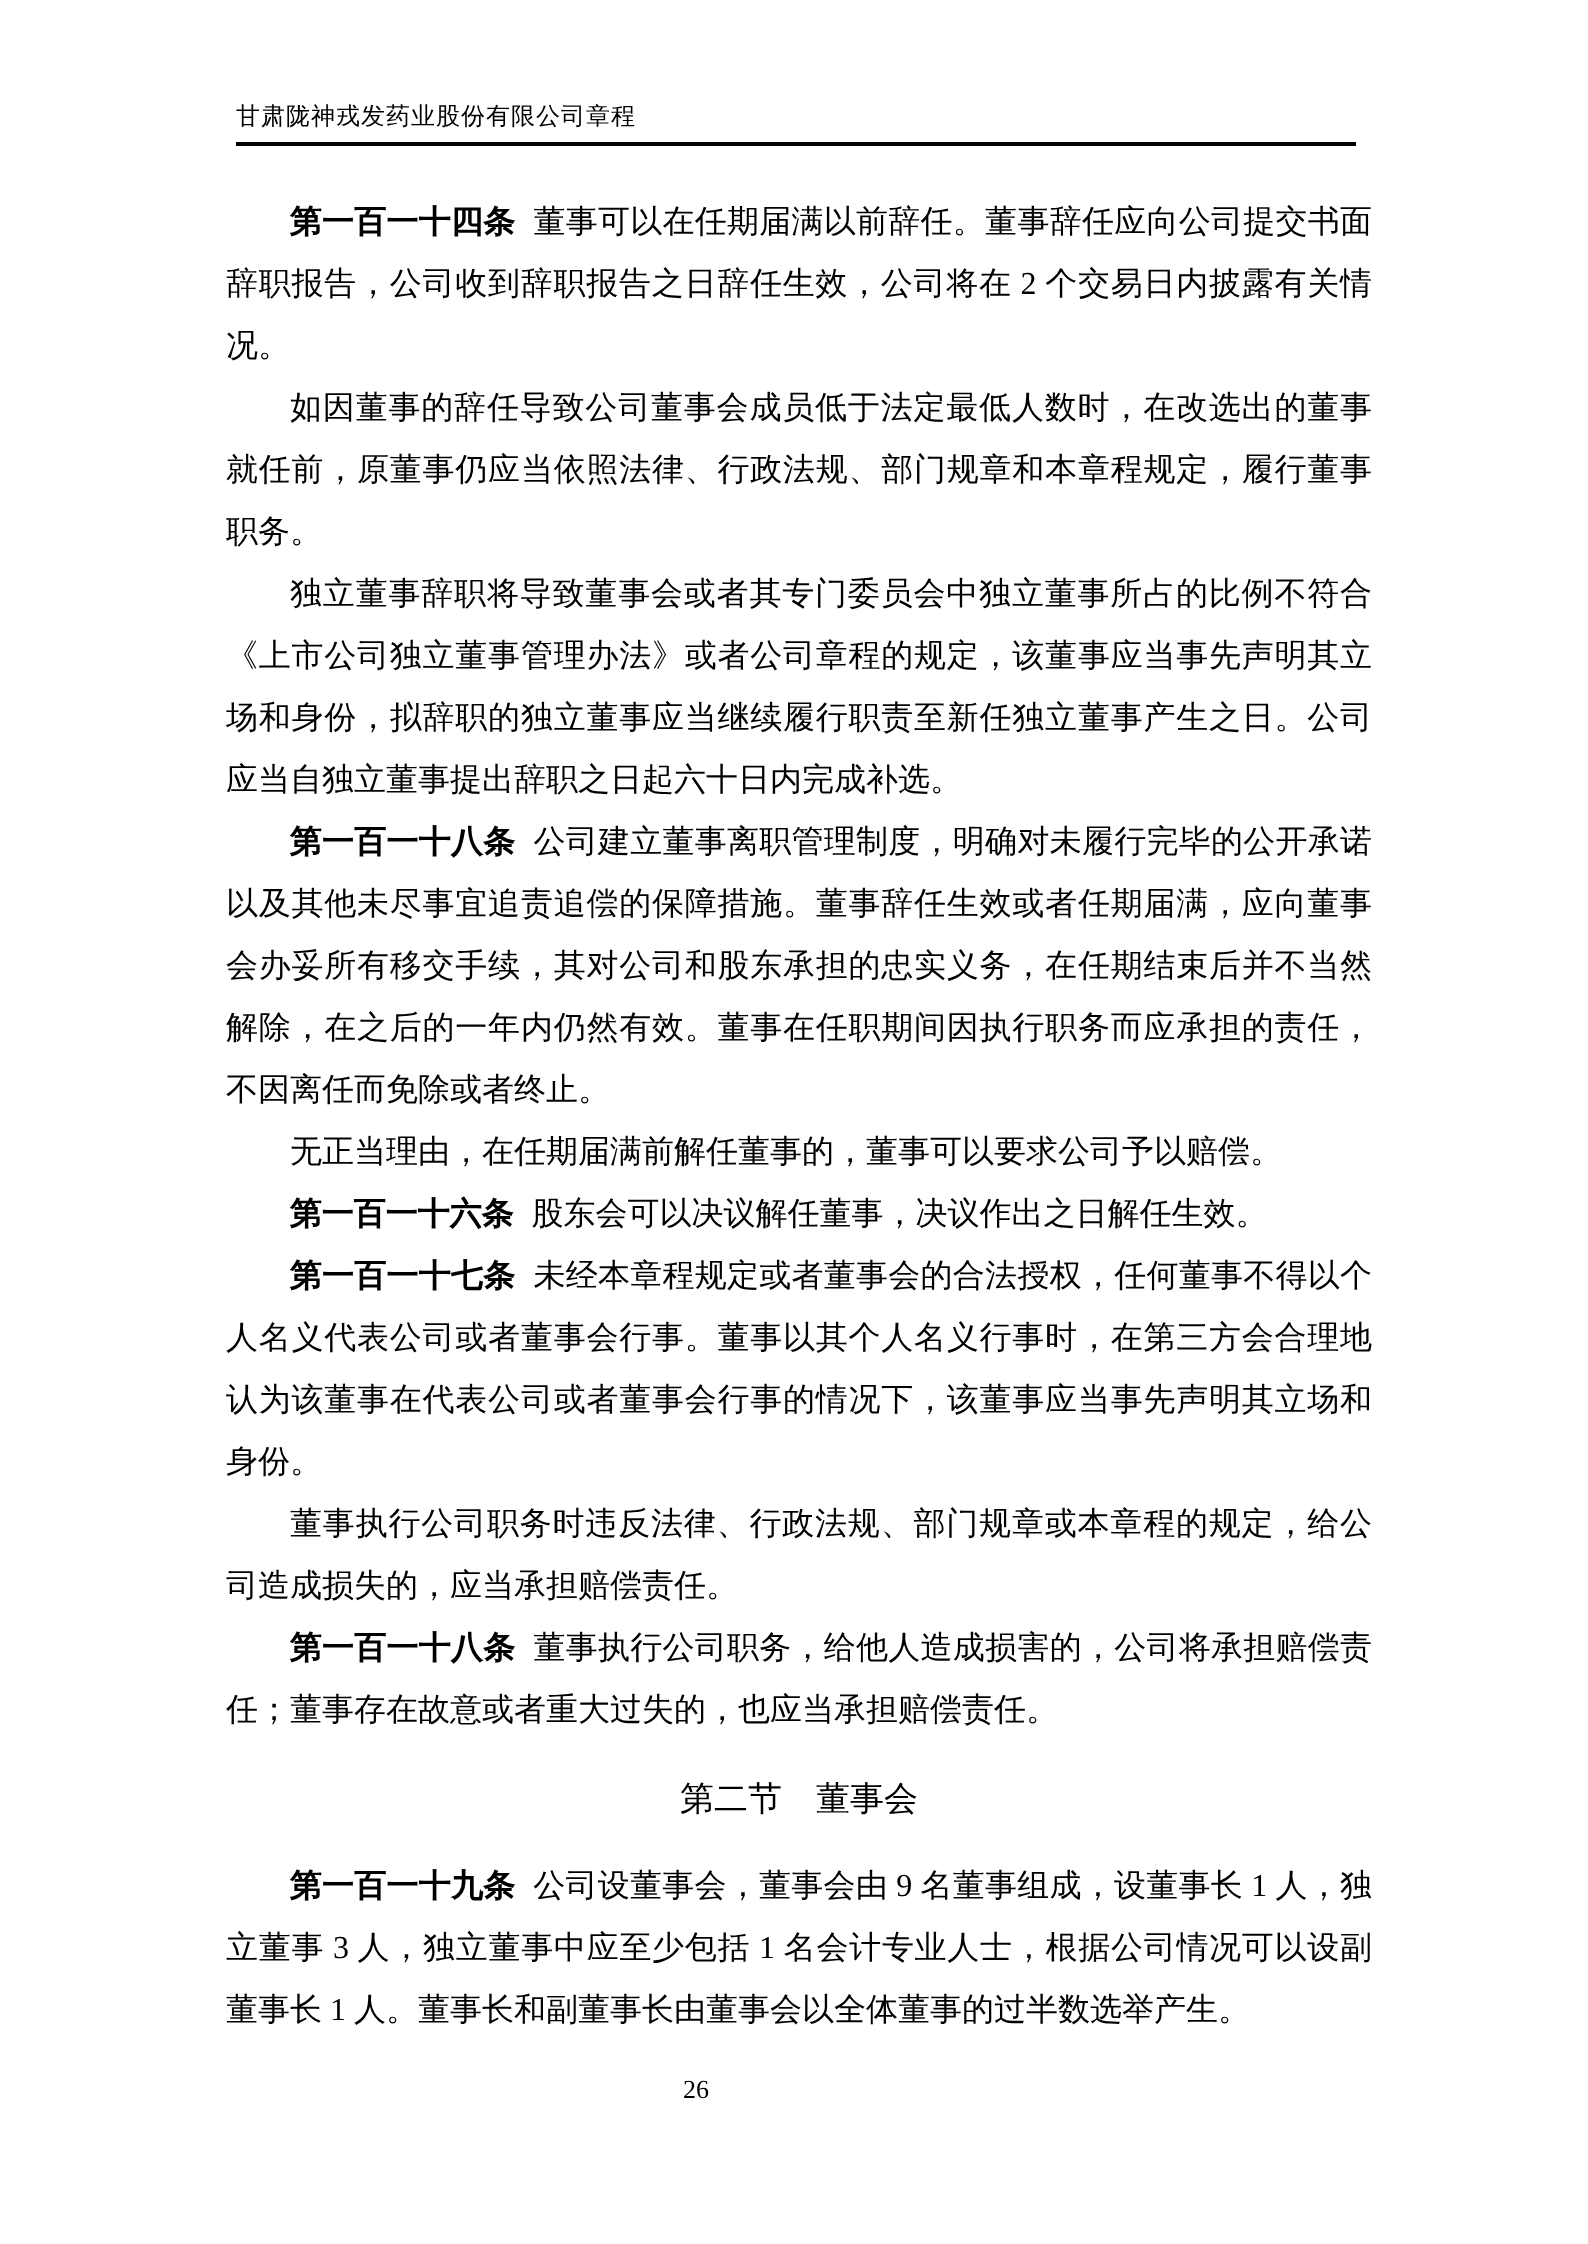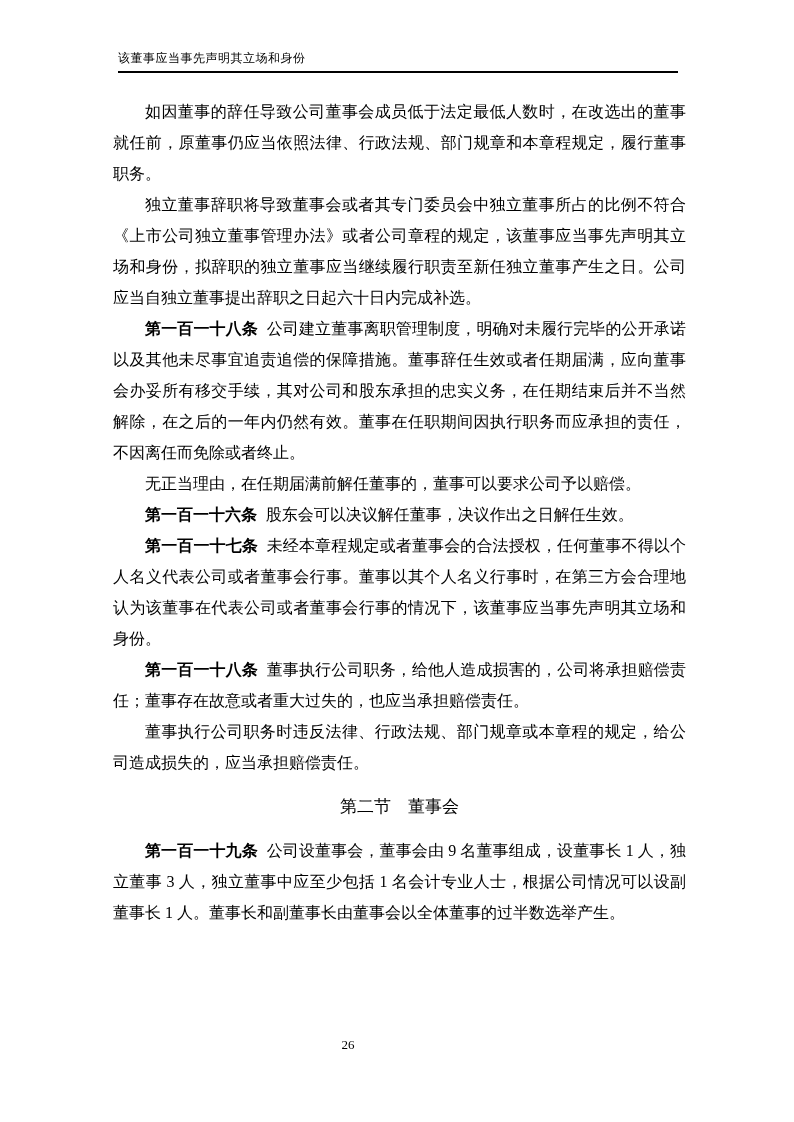--- a/index.html
+++ b/index.html
@@ -63,32 +63,33 @@
     text-align: center;
     font-size: 13px;
     line-height: 18px;
   }
 </style>
 </head>
 <body>
 
 <div class="page">
   <div class="header">
-    <div class="header-title">该董事应当事先声明其立场和身份</div>
+    <div class="header-title">甘肃陇神戎发药业股份有限公司章程</div>
   </div>
 
   <div class="doc-body" id="content">
+      <p class="para"><span class="article-number">第一百一十四条</span>董事可以在任期届满以前辞任。董事辞任应向公司提交书面辞职报告，公司收到辞职报告之日辞任生效，公司将在 2 个交易日内披露有关情况。</p>
       <p class="para">如因董事的辞任导致公司董事会成员低于法定最低人数时，在改选出的董事就任前，原董事仍应当依照法律、行政法规、部门规章和本章程规定，履行董事职务。</p>
       <p class="para">独立董事辞职将导致董事会或者其专门委员会中独立董事所占的比例不符合《上市公司独立董事管理办法》或者公司章程的规定，该董事应当事先声明其立场和身份，拟辞职的独立董事应当继续履行职责至新任独立董事产生之日。公司应当自独立董事提出辞职之日起六十日内完成补选。</p>
       <p class="para"><span class="article-number">第一百一十八条</span>公司建立董事离职管理制度，明确对未履行完毕的公开承诺以及其他未尽事宜追责追偿的保障措施。董事辞任生效或者任期届满，应向董事会办妥所有移交手续，其对公司和股东承担的忠实义务，在任期结束后并不当然解除，在之后的一年内仍然有效。董事在任职期间因执行职务而应承担的责任，不因离任而免除或者终止。</p>
       <p class="para">无正当理由，在任期届满前解任董事的，董事可以要求公司予以赔偿。</p>
       <p class="para"><span class="article-number">第一百一十六条</span>股东会可以决议解任董事，决议作出之日解任生效。</p>
       <p class="para"><span class="article-number">第一百一十七条</span>未经本章程规定或者董事会的合法授权，任何董事不得以个人名义代表公司或者董事会行事。董事以其个人名义行事时，在第三方会合理地认为该董事在代表公司或者董事会行事的情况下，该董事应当事先声明其立场和身份。</p>
+      <p class="para">董事执行公司职务时违反法律、行政法规、部门规章或本章程的规定，给公司造成损失的，应当承担赔偿责任。</p>
       <p class="para"><span class="article-number">第一百一十八条</span>董事执行公司职务，给他人造成损害的，公司将承担赔偿责任；董事存在故意或者重大过失的，也应当承担赔偿责任。</p>
-      <p class="para">董事执行公司职务时违反法律、行政法规、部门规章或本章程的规定，给公司造成损失的，应当承担赔偿责任。</p>
       <p class="section-heading">第二节　董事会</p>
       <p class="para"><span class="article-number">第一百一十九条</span>公司设董事会，董事会由 9 名董事组成，设董事长 1 人，独立董事 3 人，独立董事中应至少包括 1 名会计专业人士，根据公司情况可以设副董事长 1 人。董事长和副董事长由董事会以全体董事的过半数选举产生。</p>
     </div>
 
   <div class="footer">
     <span>26</span>
   </div>
 </div>
 
 </body></html>

